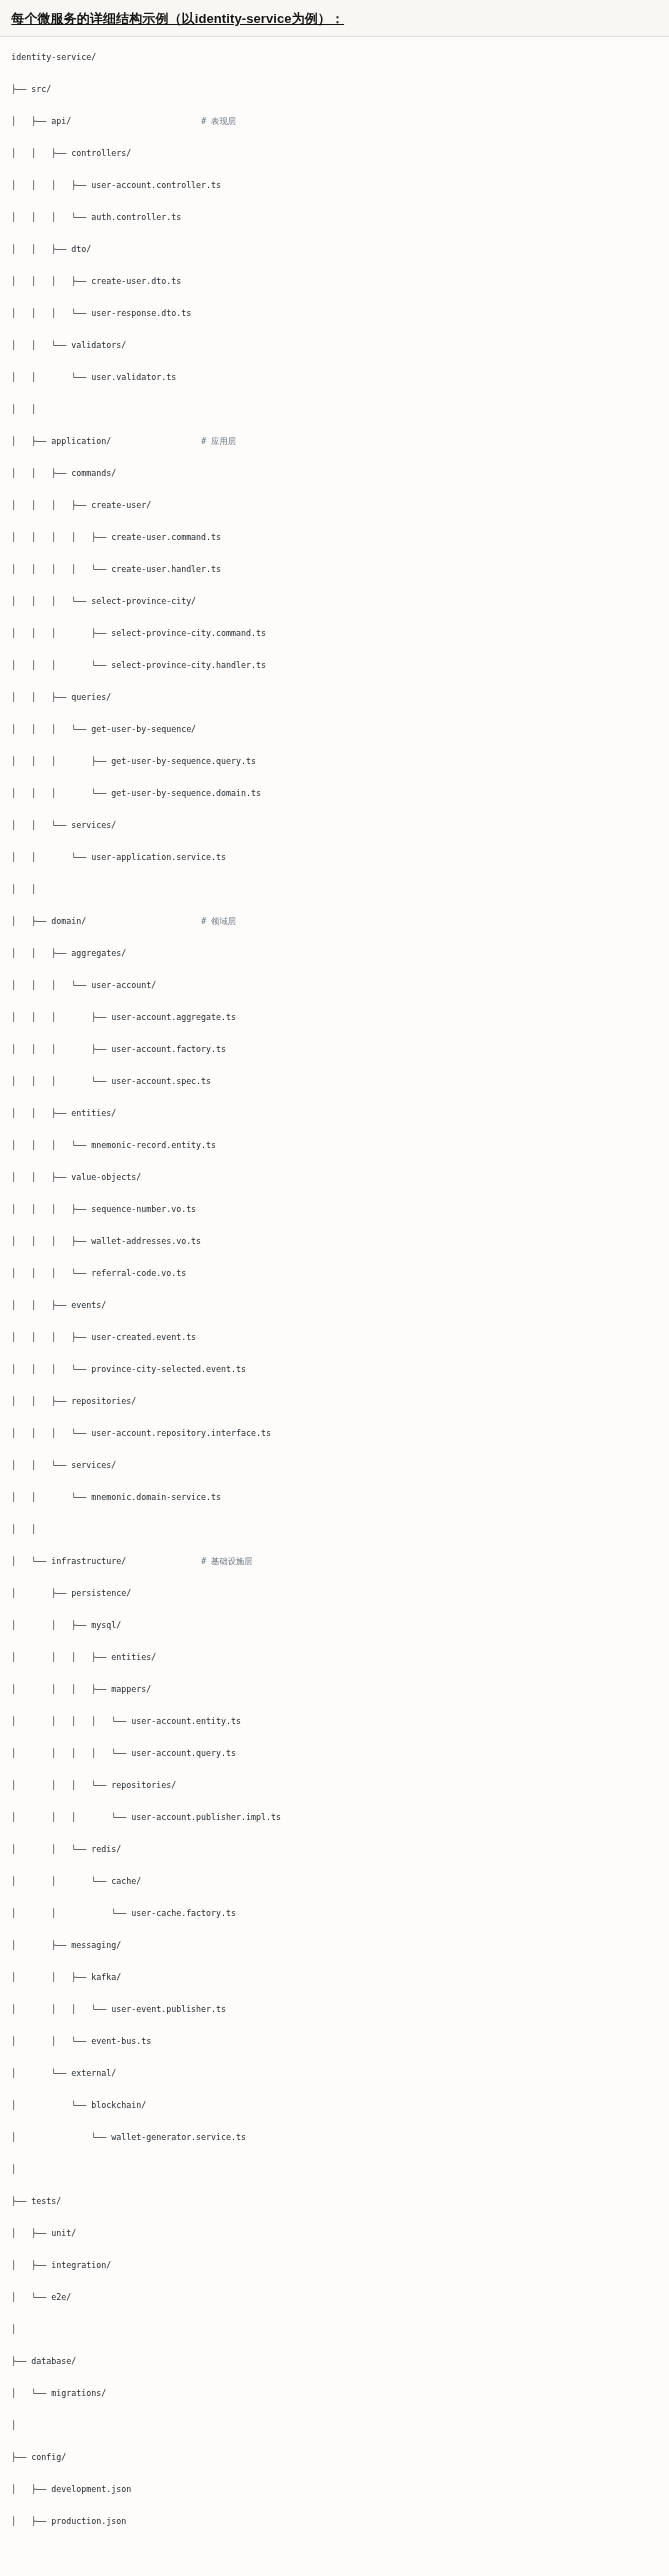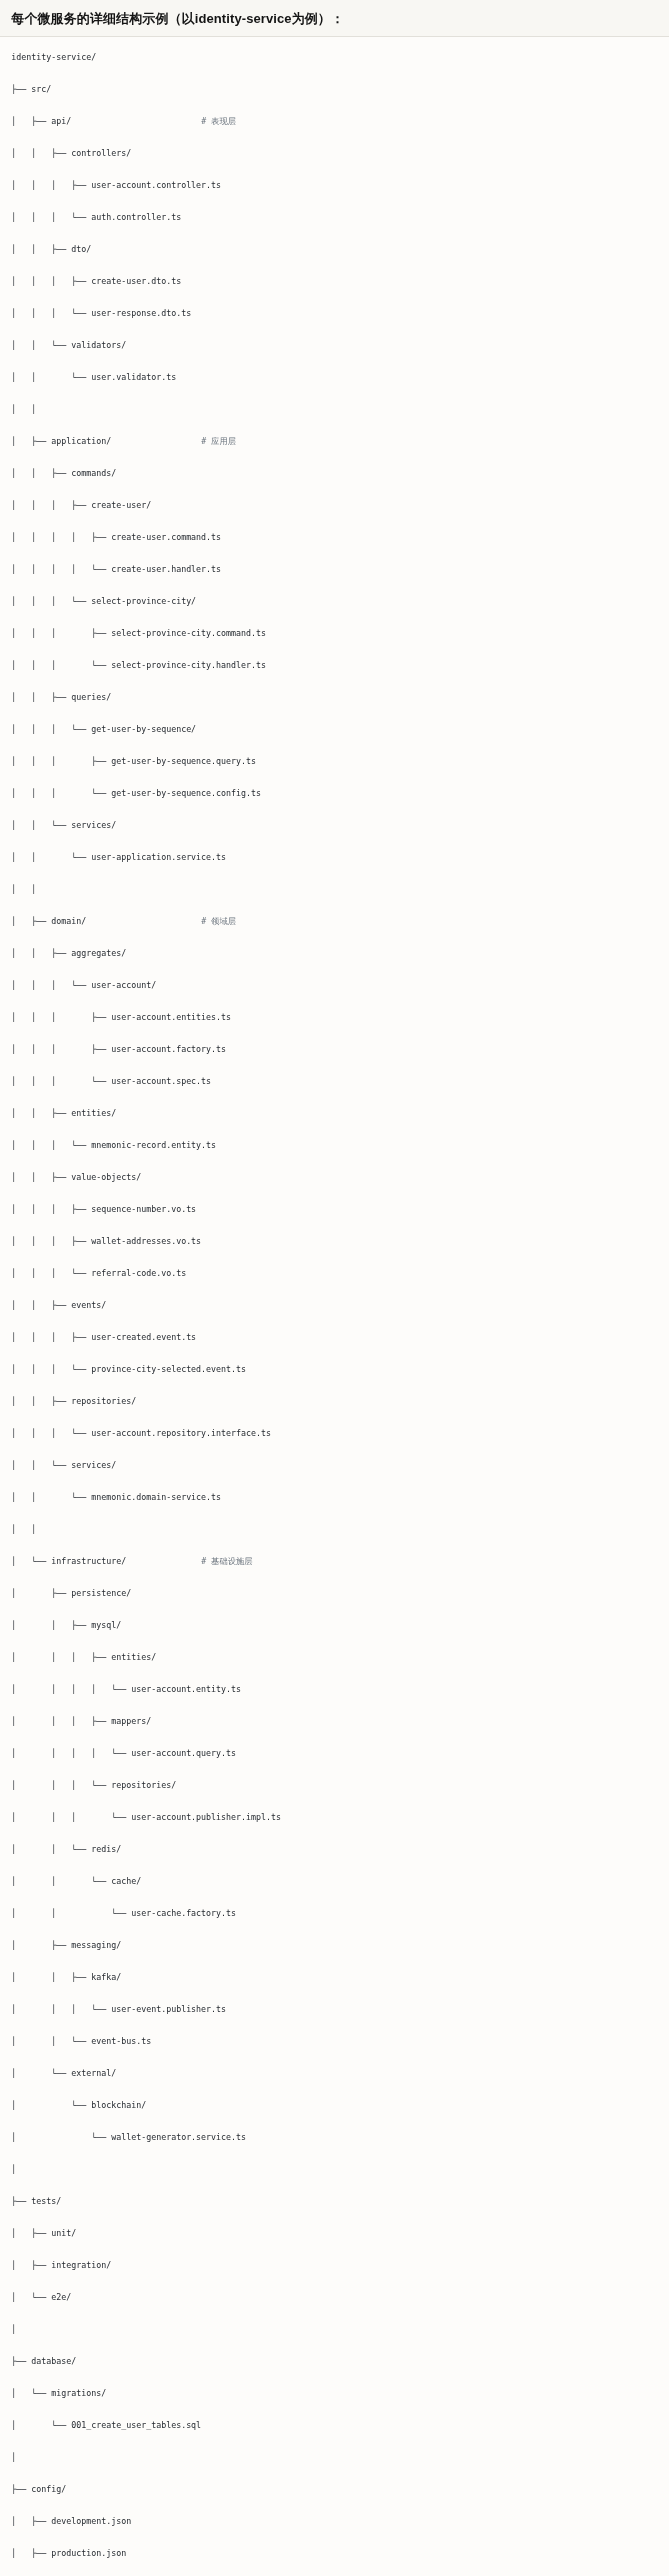--- a/index.html
+++ b/index.html
@@ -25,20 +25,21 @@
     background: #f8f7f3;
     border-bottom: 0.6px solid #e2e0da;
   }
   .doc-title {
     font-size: 13px;
     font-weight: bold;
     line-height: 1.35;
     letter-spacing: 0.1px;
     color: #141414;
     margin: 0;
+    text-decoration: underline;
   }
 
   
   .code-block {
     background: #fdfcfa;
     padding: 11.3px 11.3px 12.5px 11.3px;
     border-bottom: 0.6px solid #e2e0da;
   }
   .tree {
     font-family: "DejaVu Sans Mono", "Liberation Mono", monospace;
@@ -88,50 +89,50 @@
 <span class="row"><span>│   │   ├── commands/</span></span>
 <span class="row"><span>│   │   │   ├── create-user/</span></span>
 <span class="row"><span>│   │   │   │   ├── create-user.command.ts</span></span>
 <span class="row"><span>│   │   │   │   └── create-user.handler.ts</span></span>
 <span class="row"><span>│   │   │   └── select-province-city/</span></span>
 <span class="row"><span>│   │   │       ├── select-province-city.command.ts</span></span>
 <span class="row"><span>│   │   │       └── select-province-city.handler.ts</span></span>
 <span class="row"><span>│   │   ├── queries/</span></span>
 <span class="row"><span>│   │   │   └── get-user-by-sequence/</span></span>
 <span class="row"><span>│   │   │       ├── get-user-by-sequence.query.ts</span></span>
-<span class="row"><span>│   │   │       └── get-user-by-sequence.config.ts</span></span>
+<span class="row"><span>│   │   │       └── get-user-by-sequence.domain.ts</span></span>
 <span class="row"><span>│   │   └── services/</span></span>
 <span class="row"><span>│   │       └── user-application.service.ts</span></span>
 <span class="row"><span>│   │</span></span>
 <span class="row"><span>│   ├── domain/</span><span class="pad">                       </span><span class="cmt"># 领域层</span></span>
 <span class="row"><span>│   │   ├── aggregates/</span></span>
 <span class="row"><span>│   │   │   └── user-account/</span></span>
-<span class="row"><span>│   │   │       ├── user-account.entities.ts</span></span>
+<span class="row"><span>│   │   │       ├── user-account.aggregate.ts</span></span>
 <span class="row"><span>│   │   │       ├── user-account.factory.ts</span></span>
 <span class="row"><span>│   │   │       └── user-account.spec.ts</span></span>
 <span class="row"><span>│   │   ├── entities/</span></span>
 <span class="row"><span>│   │   │   └── mnemonic-record.entity.ts</span></span>
 <span class="row"><span>│   │   ├── value-objects/</span></span>
 <span class="row"><span>│   │   │   ├── sequence-number.vo.ts</span></span>
 <span class="row"><span>│   │   │   ├── wallet-addresses.vo.ts</span></span>
 <span class="row"><span>│   │   │   └── referral-code.vo.ts</span></span>
 <span class="row"><span>│   │   ├── events/</span></span>
 <span class="row"><span>│   │   │   ├── user-created.event.ts</span></span>
 <span class="row"><span>│   │   │   └── province-city-selected.event.ts</span></span>
 <span class="row"><span>│   │   ├── repositories/</span></span>
 <span class="row"><span>│   │   │   └── user-account.repository.interface.ts</span></span>
 <span class="row"><span>│   │   └── services/</span></span>
 <span class="row"><span>│   │       └── mnemonic.domain-service.ts</span></span>
 <span class="row"><span>│   │</span></span>
 <span class="row"><span>│   └── infrastructure/</span><span class="pad">               </span><span class="cmt"># 基础设施层</span></span>
 <span class="row"><span>│       ├── persistence/</span></span>
 <span class="row"><span>│       │   ├── mysql/</span></span>
 <span class="row"><span>│       │   │   ├── entities/</span></span>
+<span class="row"><span>│       │   │   ├── mappers/</span></span>
 <span class="row"><span>│       │   │   │   └── user-account.entity.ts</span></span>
-<span class="row"><span>│       │   │   ├── mappers/</span></span>
 <span class="row"><span>│       │   │   │   └── user-account.query.ts</span></span>
 <span class="row"><span>│       │   │   └── repositories/</span></span>
 <span class="row"><span>│       │   │       └── user-account.publisher.impl.ts</span></span>
 <span class="row"><span>│       │   └── redis/</span></span>
 <span class="row"><span>│       │       └── cache/</span></span>
 <span class="row"><span>│       │           └── user-cache.factory.ts</span></span>
 <span class="row"><span>│       ├── messaging/</span></span>
 <span class="row"><span>│       │   ├── kafka/</span></span>
 <span class="row"><span>│       │   │   └── user-event.publisher.ts</span></span>
 <span class="row"><span>│       │   └── event-bus.ts</span></span>
@@ -139,21 +140,20 @@
 <span class="row"><span>│           └── blockchain/</span></span>
 <span class="row"><span>│               └── wallet-generator.service.ts</span></span>
 <span class="row"><span>│</span></span>
 <span class="row"><span>├── tests/</span></span>
 <span class="row"><span>│   ├── unit/</span></span>
 <span class="row"><span>│   ├── integration/</span></span>
 <span class="row"><span>│   └── e2e/</span></span>
 <span class="row"><span>│</span></span>
 <span class="row"><span>├── database/</span></span>
 <span class="row"><span>│   └── migrations/</span></span>
-<span class="row"><span>│       └── 001_create_user_tables.sql</span></span>
 <span class="row"><span>│</span></span>
 <span class="row"><span>├── config/</span></span>
 <span class="row"><span>│   ├── development.json</span></span>
 <span class="row"><span>│   ├── production.json</span></span>
 <span class="row"></span>
 
 
 
 
 

